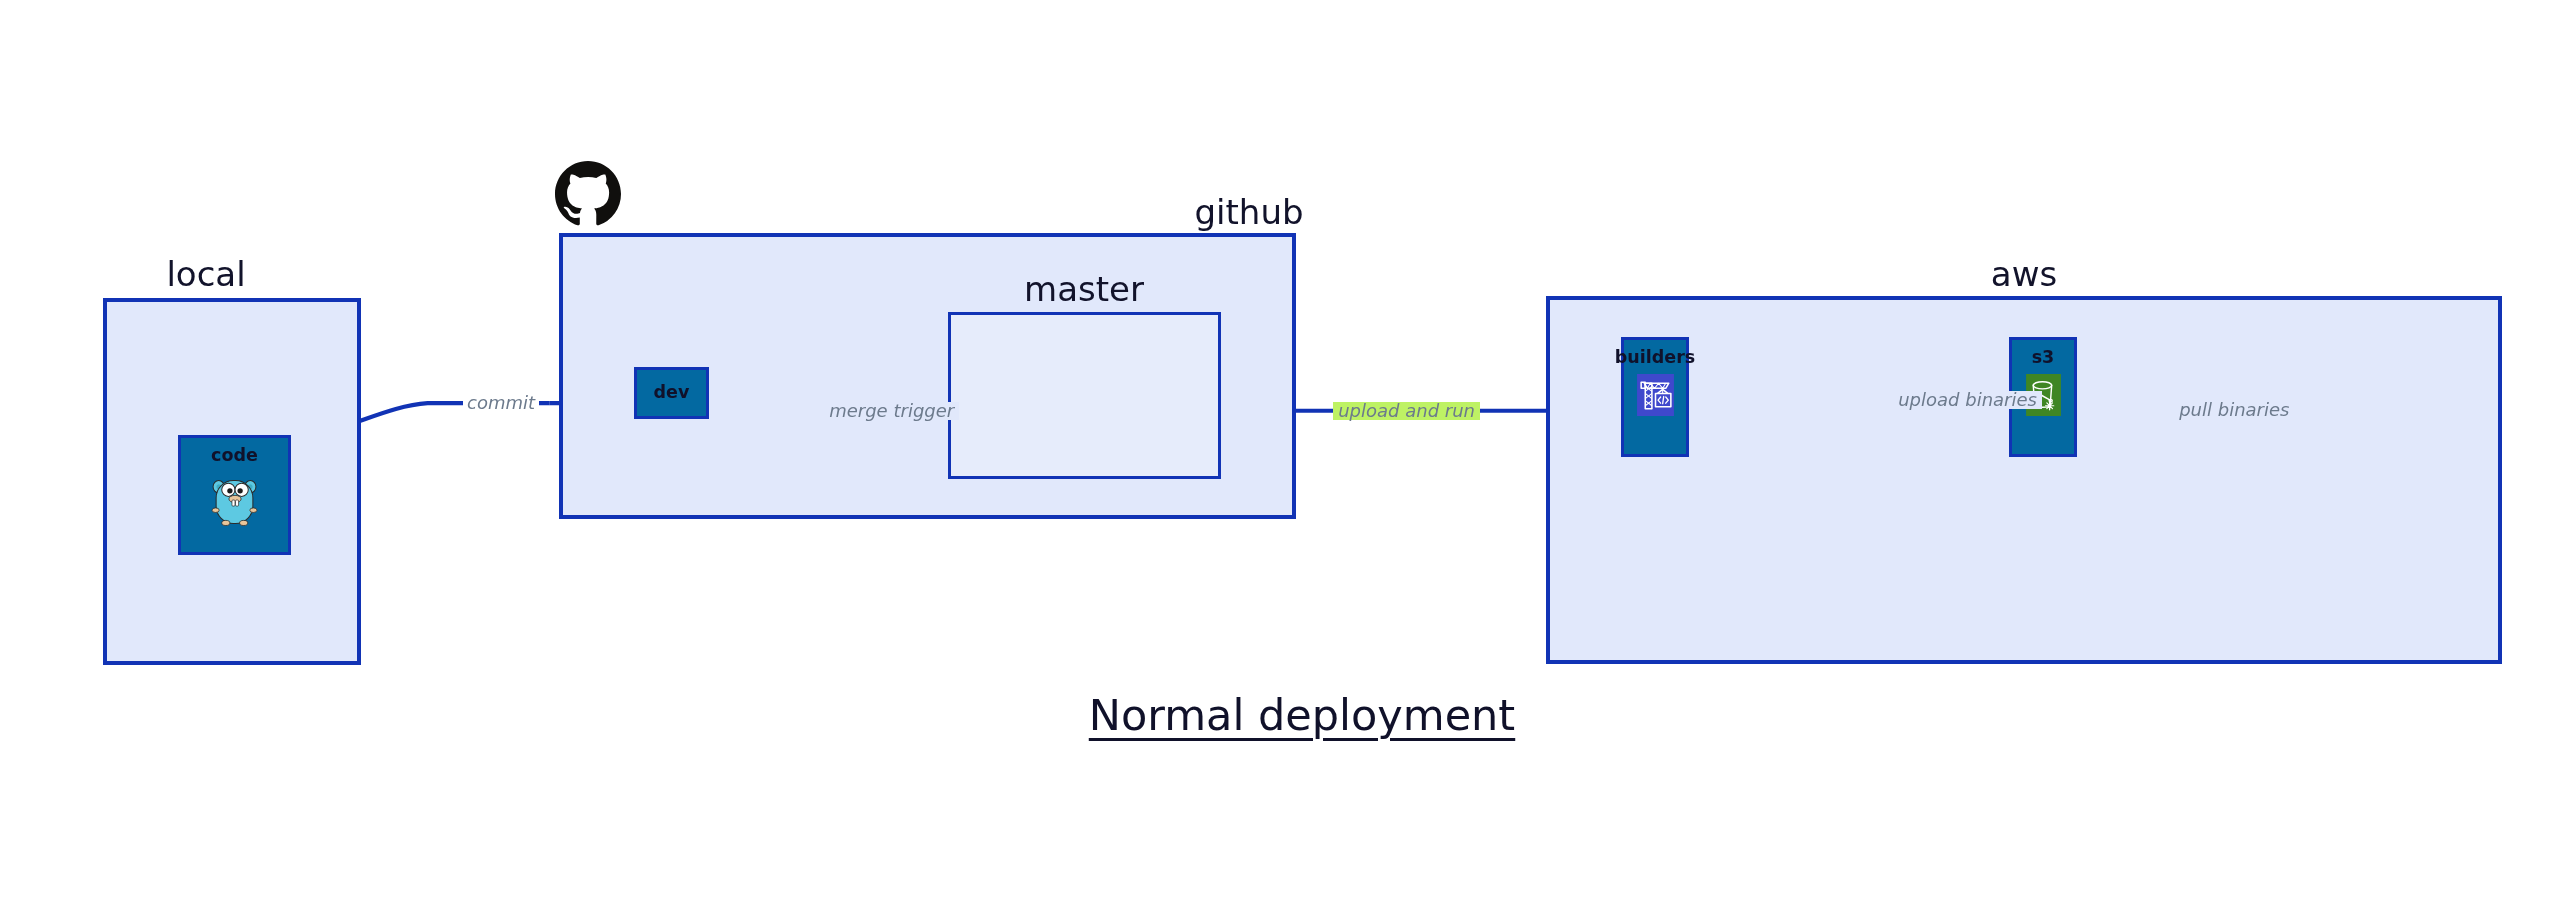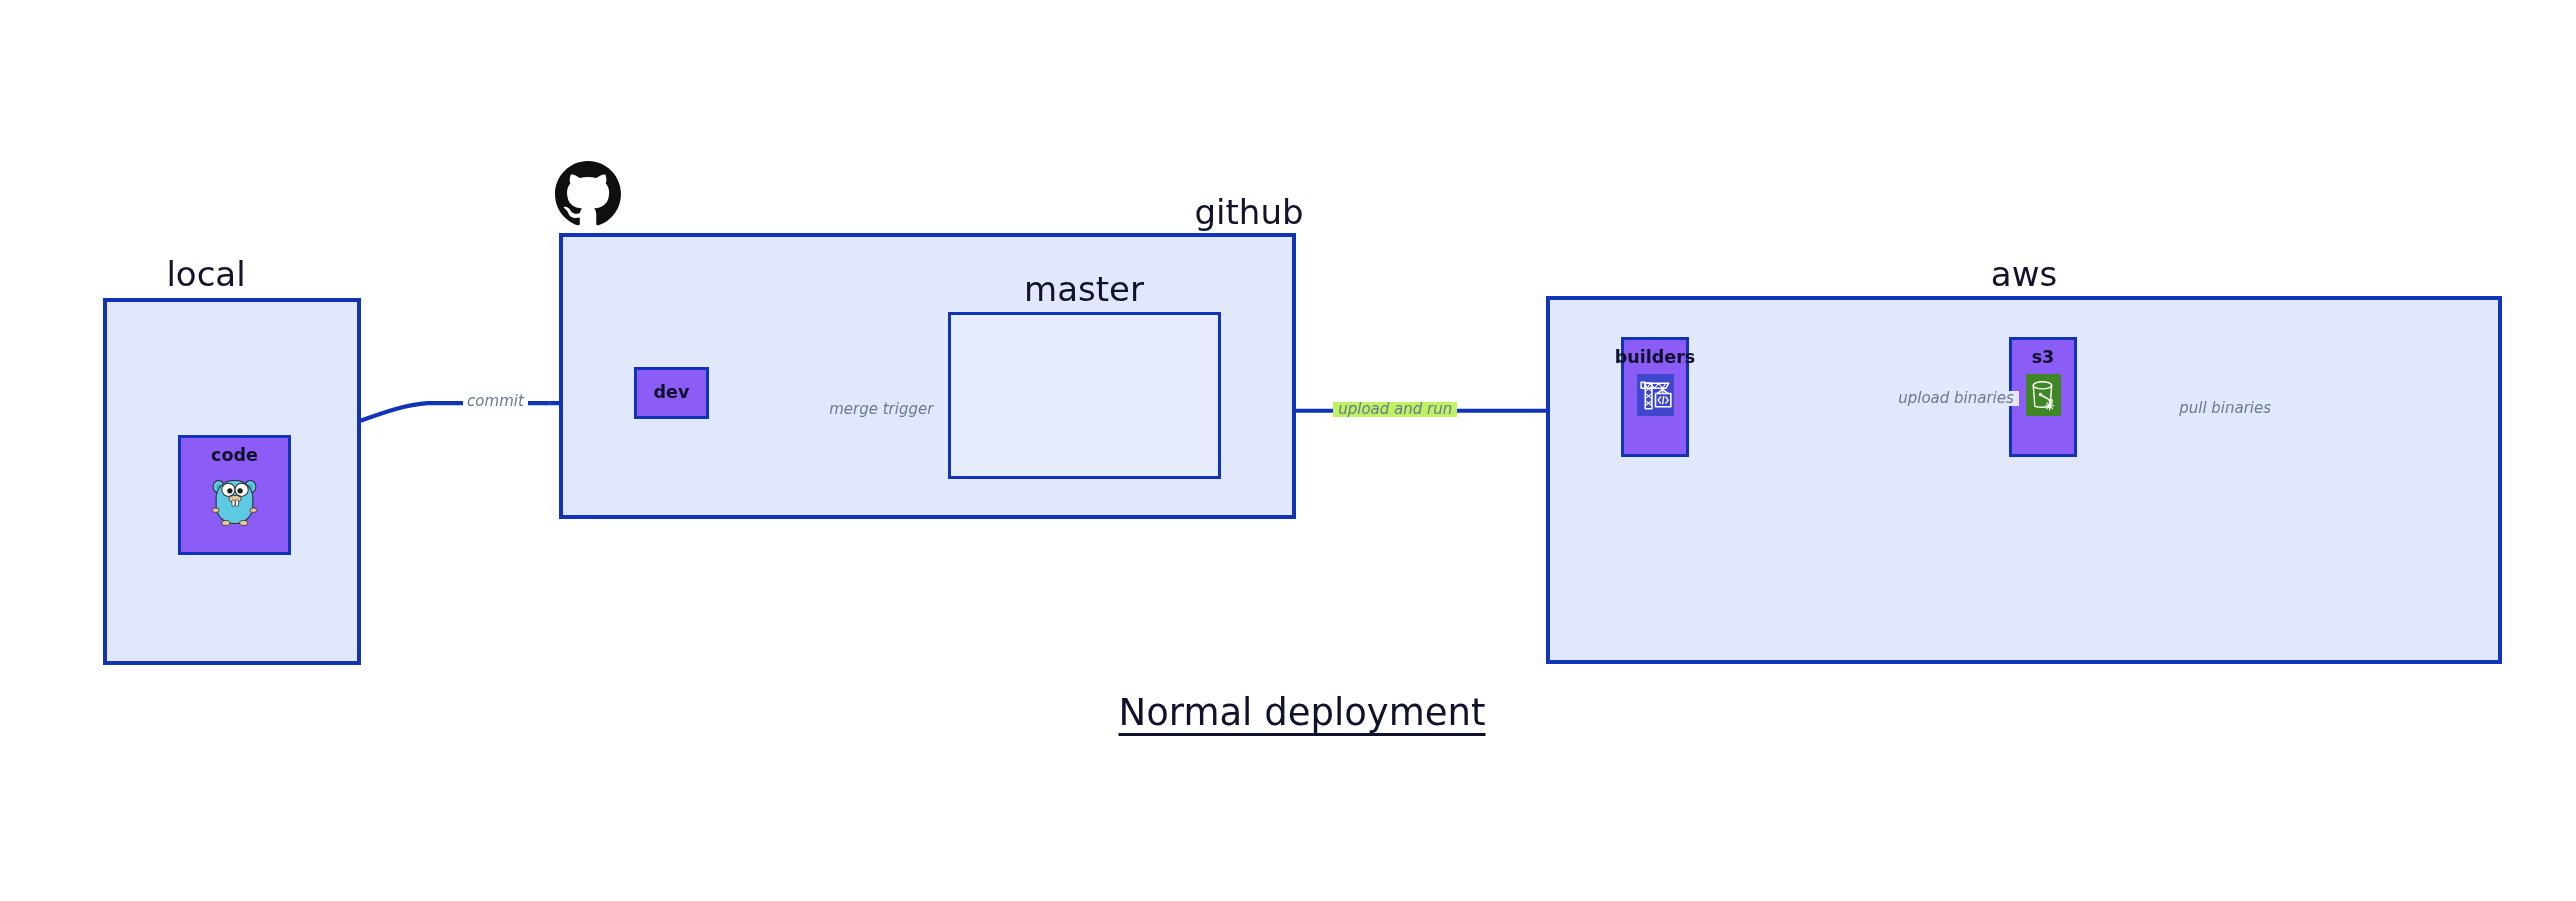--- a/index.html
+++ b/index.html
@@ -5,32 +5,32 @@
   html,body{margin:0;padding:0;background:#ffffff;}
   body{width:2604px;height:902px;overflow:hidden;font-family:"DejaVu Sans","Liberation Sans",sans-serif;}
   #stage{position:relative;width:2604px;height:902px;background:#ffffff;}
 
   .grp{position:absolute;background:#E1E8FB;border:4.6px solid #1133B5;box-sizing:border-box;}
   .grp-label{position:absolute;color:#12132B;font-size:34px;line-height:1;white-space:nowrap;
              font-family:"DejaVu Sans","Liberation Sans",sans-serif;}
 
   .subgrp{position:absolute;background:#E6ECFB;border:3.6px solid #1133B5;box-sizing:border-box;}
 
-  .node{position:absolute;background:#8b5cf6;border:3.6px solid #1133B5;box-sizing:border-box;
+  .node{position:absolute;background:#0369a1;border:3.6px solid #1133B5;box-sizing:border-box;
         display:flex;flex-direction:column;align-items:center;}
   .node-label{font-weight:bold;color:#10112A;font-size:17.5px;line-height:1;margin-top:9.3px;white-space:nowrap;
               font-family:"DejaVu Sans","Liberation Sans",sans-serif;}
   .node-icon{margin-top:7.2px;display:block;}
 
-  .edge-label{position:absolute;color:#6C7A8C;font-style:italic;font-size:15px;line-height:1;white-space:nowrap;
+  .edge-label{position:absolute;color:#6C7A8C;font-style:italic;font-size:18px;line-height:1;white-space:nowrap;
               font-family:"DejaVu Sans","Liberation Sans",sans-serif;}
 
   svg.wires{position:absolute;left:0;top:0;width:2604px;height:902px;overflow:visible;pointer-events:none;}
 
-  #diagram-title{position:absolute;color:#10112A;font-size:37px;line-height:1;white-space:nowrap;
+  #diagram-title{position:absolute;color:#10112A;font-size:43px;line-height:1;white-space:nowrap;
                  text-decoration:underline;text-underline-offset:8.2px;text-decoration-thickness:3.1px;
                  font-family:"DejaVu Sans","Liberation Sans",sans-serif;}
 
   #github-mark{position:absolute;left:555px;top:161px;width:66px;height:66px;}
 </style>
 </head>
 <body>
 
 <div id="stage">
 

